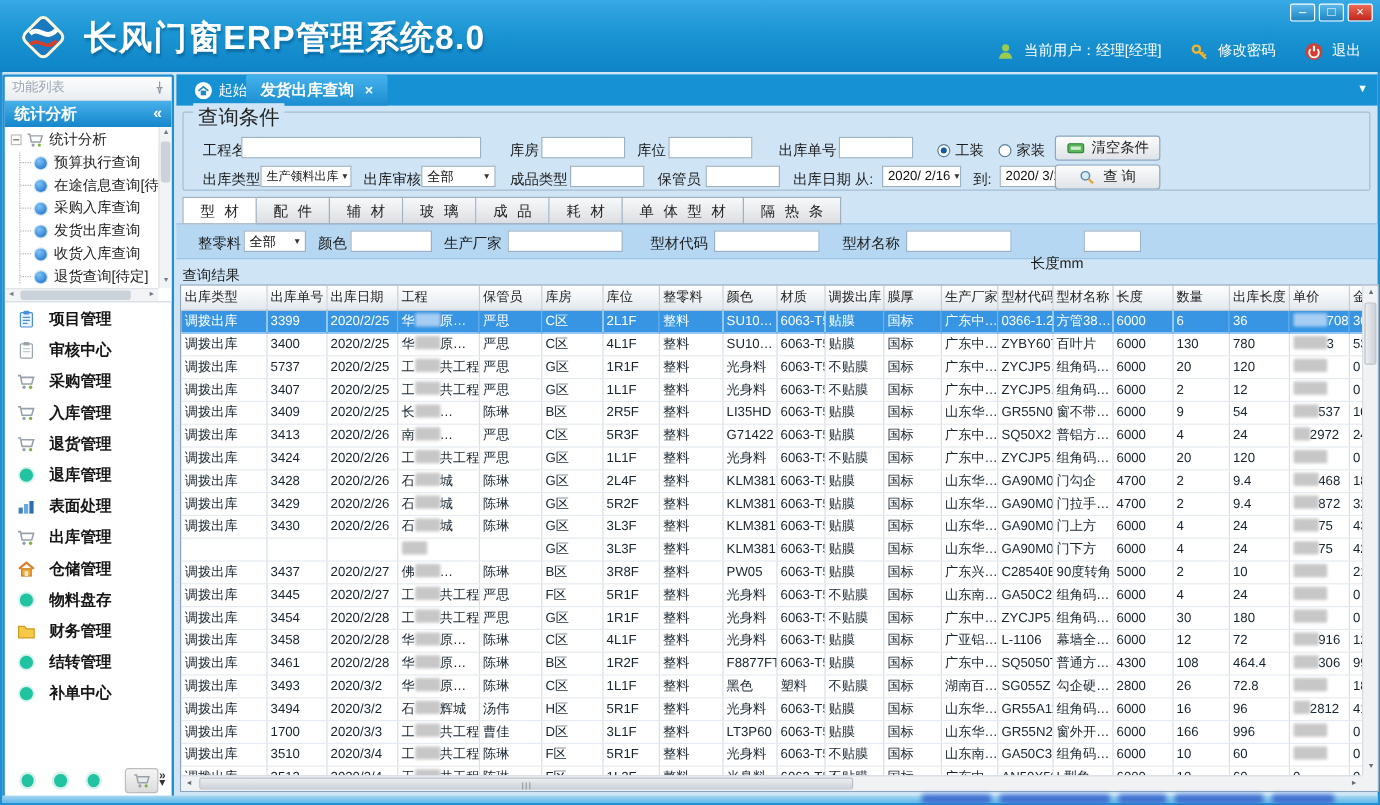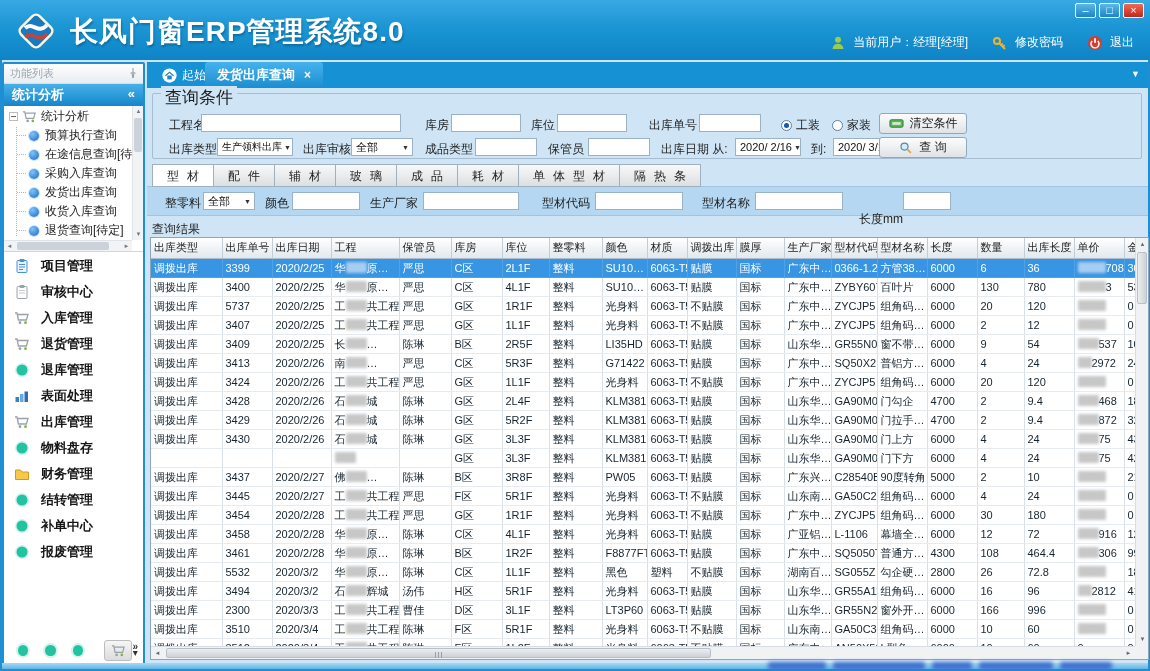--- a/index.html
+++ b/index.html
@@ -208,30 +208,40 @@
           <span>审核中心</span>
         </div>
         <div class="menu-item">
           <span class="mi">
             <svg viewBox="0 0 16 16">
               <path d="M1 3h2l1.4 7h8l1.6-5.5H4" fill="none" stroke="#98a1aa" stroke-width="1.3"></path>
               <circle cx="6" cy="12.7" r="1.4" fill="#98a1aa"></circle>
               <circle cx="11.5" cy="12.7" r="1.4" fill="#7cb342"></circle>
             </svg>
           </span>
-          <span>入库管理</span>
+          <span>采购管理</span>
         </div>
         <div class="menu-item">
           <span class="mi">
             <svg viewBox="0 0 16 16">
               <path d="M1 3h2l1.4 7h8l1.6-5.5H4" fill="none" stroke="#98a1aa" stroke-width="1.3"></path>
               <circle cx="6" cy="12.7" r="1.4" fill="#98a1aa"></circle>
               <circle cx="11.5" cy="12.7" r="1.4" fill="#7cb342"></circle>
             </svg>
           </span>
+          <span>入库管理</span>
+        </div>
+        <div class="menu-item">
+          <span class="mi">
+            <svg viewBox="0 0 16 16">
+              <path d="M1 3h2l1.4 7h8l1.6-5.5H4" fill="none" stroke="#98a1aa" stroke-width="1.3"></path>
+              <circle cx="6" cy="12.7" r="1.4" fill="#98a1aa"></circle>
+              <circle cx="11.5" cy="12.7" r="1.4" fill="#7cb342"></circle>
+            </svg>
+          </span>
           <span>退货管理</span>
         </div>
         <div class="menu-item">
           <span class="mi">
             <svg viewBox="0 0 16 16">
               <circle cx="8" cy="8" r="7" fill="#d5f2ec"></circle>
               <circle cx="8" cy="8" r="5.5" fill="#21c3a0"></circle>
             </svg>
           </span>
           <span>退库管理</span>
@@ -252,20 +262,30 @@
               <path d="M1 3h2l1.4 7h8l1.6-5.5H4" fill="none" stroke="#98a1aa" stroke-width="1.3"></path>
               <circle cx="6" cy="12.7" r="1.4" fill="#98a1aa"></circle>
               <circle cx="11.5" cy="12.7" r="1.4" fill="#7cb342"></circle>
             </svg>
           </span>
           <span>出库管理</span>
         </div>
         <div class="menu-item">
           <span class="mi">
             <svg viewBox="0 0 16 16">
+              <path d="M1.8 8l6.2-5.2L14.2 8" fill="none" stroke="#e07b2a" stroke-width="1.8"></path>
+              <rect x="4" y="8" width="8" height="6" fill="#f2a93b" stroke="#c97f1e"></rect>
+              <rect x="6.5" y="10" width="3" height="4" fill="#fde9c8"></rect>
+            </svg>
+          </span>
+          <span>仓储管理</span>
+        </div>
+        <div class="menu-item">
+          <span class="mi">
+            <svg viewBox="0 0 16 16">
               <circle cx="8" cy="8" r="7" fill="#d5f2ec"></circle>
               <circle cx="8" cy="8" r="5.5" fill="#21c3a0"></circle>
             </svg>
           </span>
           <span>物料盘存</span>
         </div>
         <div class="menu-item">
           <span class="mi">
             <svg viewBox="0 0 16 16">
               <path d="M1.5 4h5l1.5 2h6.5v7.5h-13z" fill="#f7c948" stroke="#d19a1e"></path>
@@ -283,29 +303,20 @@
           <span>结转管理</span>
         </div>
         <div class="menu-item">
           <span class="mi">
             <svg viewBox="0 0 16 16">
               <circle cx="8" cy="8" r="7" fill="#d5f2ec"></circle>
               <circle cx="8" cy="8" r="5.5" fill="#21c3a0"></circle>
             </svg>
           </span>
           <span>补单中心</span>
-        </div>
-        <div class="menu-item">
-          <span class="mi">
-            <svg viewBox="0 0 16 16">
-              <circle cx="8" cy="8" r="7" fill="#d5f2ec"></circle>
-              <circle cx="8" cy="8" r="5.5" fill="#21c3a0"></circle>
-            </svg>
-          </span>
-          <span>报废管理</span>
         </div>
       </div>
     <div class="side-bottom">
       <span class="bdot"></span>
       <span class="bdot"></span>
       <span class="bdot"></span>
       <span class="cartbtn">
         <svg style="width:15px;height:15px" viewBox="0 0 16 16">
             <path d="M1 3h2l1.4 7h8l1.6-5.5H4" fill="none" stroke="#98a1aa" stroke-width="1.3"></path>
             <circle cx="6" cy="12.7" r="1.4" fill="#98a1aa"></circle>
@@ -818,21 +829,21 @@
             <td>SQ5050T20</td>
             <td>普通方…</td>
             <td>4300</td>
             <td>108</td>
             <td>464.4</td>
             <td><span class="cz" style="width:21px"></span>306</td>
             <td>998</td>
           </tr>
           <tr>
             <td>调拨出库</td>
-            <td>5532</td>
+            <td>3493</td>
             <td>2020/3/2</td>
             <td>华<span class="cz" style="width:21px"></span>原…</td>
             <td>陈琳</td>
             <td>C区</td>
             <td>1L1F</td>
             <td>整料</td>
             <td>黑色</td>
             <td>塑料</td>
             <td>不贴膜</td>
             <td>国标</td>
@@ -862,21 +873,21 @@
             <td>GR55A11</td>
             <td>组角码…</td>
             <td>6000</td>
             <td>16</td>
             <td>96</td>
             <td><span class="cz" style="width:14px"></span>2812</td>
             <td>411</td>
           </tr>
           <tr>
             <td>调拨出库</td>
-            <td>2300</td>
+            <td>1700</td>
             <td>2020/3/3</td>
             <td>工<span class="cz" style="width:21px"></span>共工程</td>
             <td>曹佳</td>
             <td>D区</td>
             <td>3L1F</td>
             <td>整料</td>
             <td>LT3P60</td>
             <td>6063-T5</td>
             <td>贴膜</td>
             <td>国标</td>

